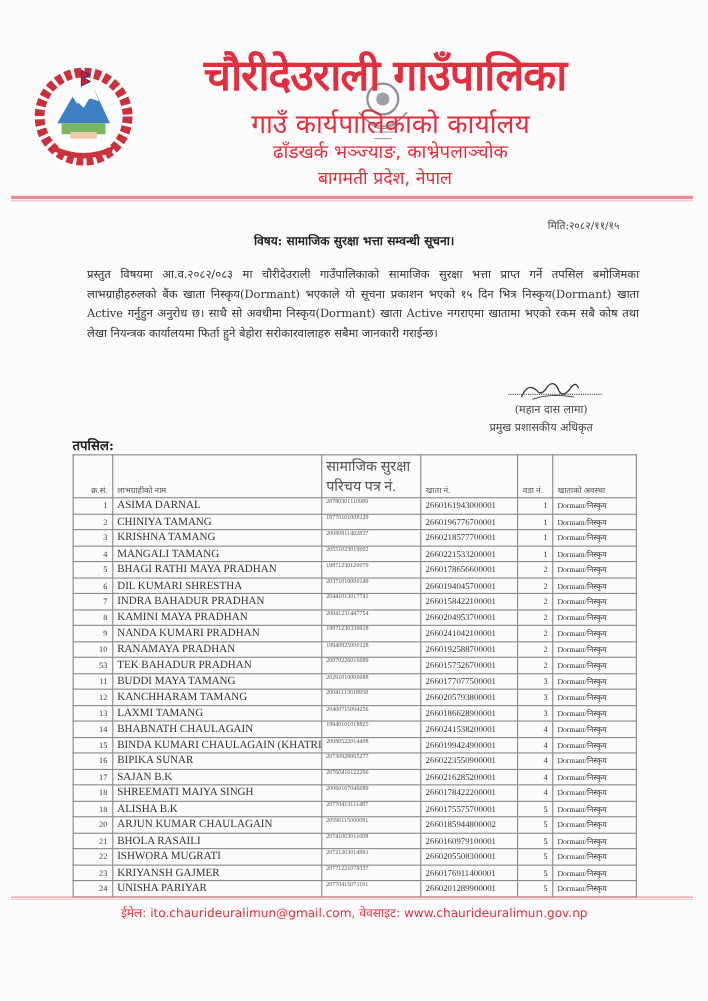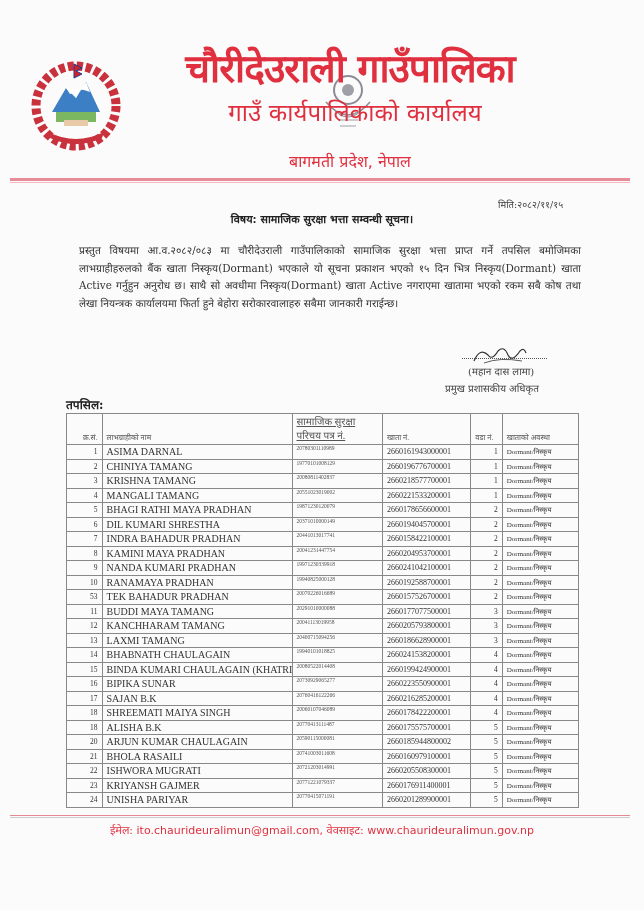--- a/index.html
+++ b/index.html
@@ -104,20 +104,21 @@
       <circle cx="30" cy="22" r="6" fill="#556"></circle>
       <path d="M8 34 Q30 60 52 34" fill="none" stroke="#334" stroke-width="1.5"></path>
       <path d="M14 40 Q30 58 46 40" fill="none" stroke="#334" stroke-width="1"></path>
       <line x1="20" y1="52" x2="40" y2="52" stroke="#556" stroke-width="1"></line>
       <line x1="22" y1="58" x2="38" y2="58" stroke="#556" stroke-width="1"></line>
     </svg>
   </div>
 
   <div class="head-title">चौरीदेउराली गाउँपालिका</div>
   <div class="head-sub">गाउँ कार्यपालिकाको कार्यालय</div>
+  <div class="head-addr">ढाँडखर्क भञ्ज्याङ, काभ्रेपलाञ्चोक</div>
   <div class="head-prov">बागमती प्रदेश, नेपाल</div>
   <div class="head-rule"></div>
   <div class="head-rule2"></div>
 
   <div class="date">मिति:२०८२/११/१५</div>
   <div class="subject">विषय: सामाजिक सुरक्षा भत्ता सम्वन्धी सूचना।</div>
   <div class="body-para">प्रस्तुत विषयमा आ.व.२०८२/०८३ मा चौरीदेउराली गाउँपालिकाको सामाजिक सुरक्षा भत्ता प्राप्त गर्ने तपसिल बमोजिमका लाभग्राहीहरुलको बैंक खाता निस्कृय(Dormant) भएकाले यो सूचना प्रकाशन भएको १५ दिन भित्र निस्कृय(Dormant) खाता Active गर्नुहुन अनुरोध छ। साथै सो अवधीमा निस्कृय(Dormant) खाता Active नगराएमा खातामा भएको रकम सबै कोष तथा लेखा नियन्त्रक कार्यालयमा फिर्ता हुने बेहोरा सरोकारवालाहरु सबैमा जानकारी गराईन्छ।</div>
 
   <div class="sig-mark">
     <svg width="60" height="24" viewBox="0 0 60 24">
@@ -129,21 +130,21 @@
   <div class="sig-name">(महान दास लामा)</div>
   <div class="sig-title">प्रमुख प्रशासकीय अधिकृत</div>
 
   <div class="tapsil">तपसिल:</div>
 
   <table class="list">
     <thead>
       <tr>
         <th class="c-sn">क्र.सं.</th>
         <th class="c-name">लाभग्राहीको नाम</th>
-        <th class="c-id" style="vertical-align:bottom; white-space:normal; font-size:10px;text-decoration:underline;">सामाजिक सुरक्षा परिचय पत्र नं.</th>
+        <th class="c-id" style="vertical-align:bottom; white-space:normal; font-size:13px;">सामाजिक सुरक्षा परिचय पत्र नं.</th>
         <th class="c-acc">खाता नं.</th>
         <th class="c-ward">वडा नं.</th>
         <th class="c-status">खाताको अवस्था</th>
       </tr>
     </thead>
     <tbody id="tbody">
         <tr>
           <td class="c-sn">1</td>
           <td class="c-name">ASIMA DARNAL</td>
           <td class="c-id">20780301110989</td>

